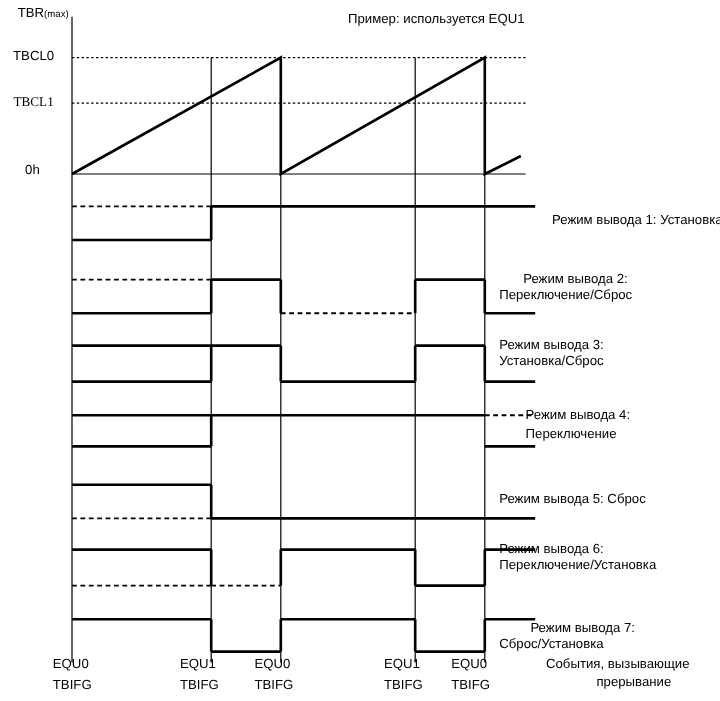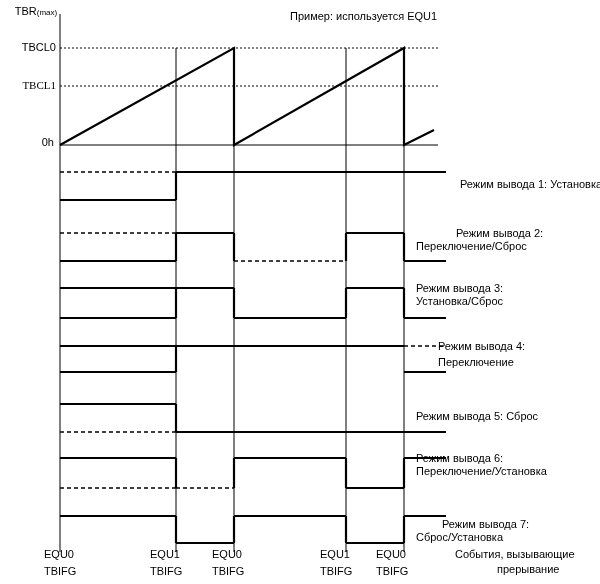--- a/index.html
+++ b/index.html
@@ -1,20 +1,20 @@
 <!DOCTYPE html>
 <html><head>
 <meta charset="utf-8">
 <style>
   html,body{margin:0;padding:0;background:#ffffff;}
   body{width:600px;height:584px;overflow:hidden;font-family:"Liberation Sans",sans-serif;}
   #stage{position:relative;width:600px;height:584px;}
   svg{position:absolute;left:0;top:0;}
   .lbl{position:absolute;font-size:11px;color:#000;white-space:nowrap;line-height:13px;}
-  .lbl.axis{text-align:right;}
+  .lbl.axis{text-align:center;}
   .sub{font-size:8px;}
 </style>
 </head>
 <body>
 
 <div id="stage">
 
   <svg width="600" height="584">
 
     <g stroke="#000" stroke-width="1" fill="none">
@@ -115,21 +115,21 @@
 
   <div class="lbl" style="left:290px;top:10px;">Пример: используется EQU1</div>
 
   <div class="lbl axis" style="left:12px;top:5px;width:48px;text-align:center;"><span>TBR</span><span class="sub">(max)</span></div>
   <div class="lbl axis" style="left:0;top:41px;width:56px;">TBCL0</div>
   <div class="lbl axis" style="left:0;top:79px;width:56px;font-family:Liberation Serif, serif;">TBCL1</div>
   <div class="lbl axis" style="left:0;top:136px;width:54px;">0h</div>
 
   <div class="lbl" style="left:416px;top:178px;margin-left:44px;">Режим вывода 1: Установка</div>
 
-  <div class="lbl" style="left:440px;top:227px;padding-left:16px;">Режим вывода 2:</div>
+  <div class="lbl" style="left:420px;top:227px;padding-left:16px;">Режим вывода 2:</div>
   <div class="lbl" style="left:416px;top:240px;">Переключение/Сброс</div>
 
   <div class="lbl" style="left:416px;top:282px;">Режим вывода 3:</div>
   <div class="lbl" style="left:416px;top:295px;">Установка/Сброс</div>
 
   <div class="lbl" style="left:438px;top:340px;">Режим вывода 4:</div>
   <div class="lbl" style="left:438px;top:356px;">Переключение</div>
 
   <div class="lbl" style="left:416px;top:410px;">Режим вывода 5: Сброс</div>
 

